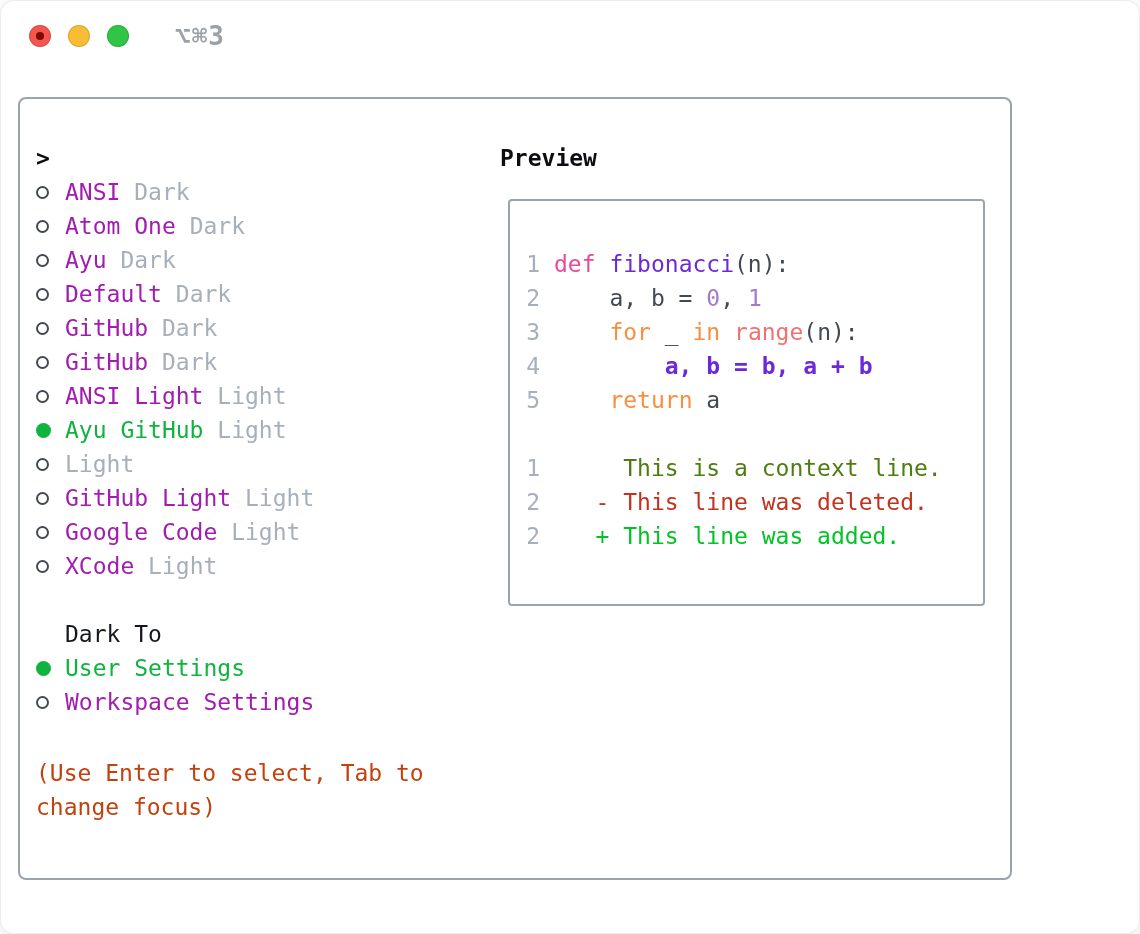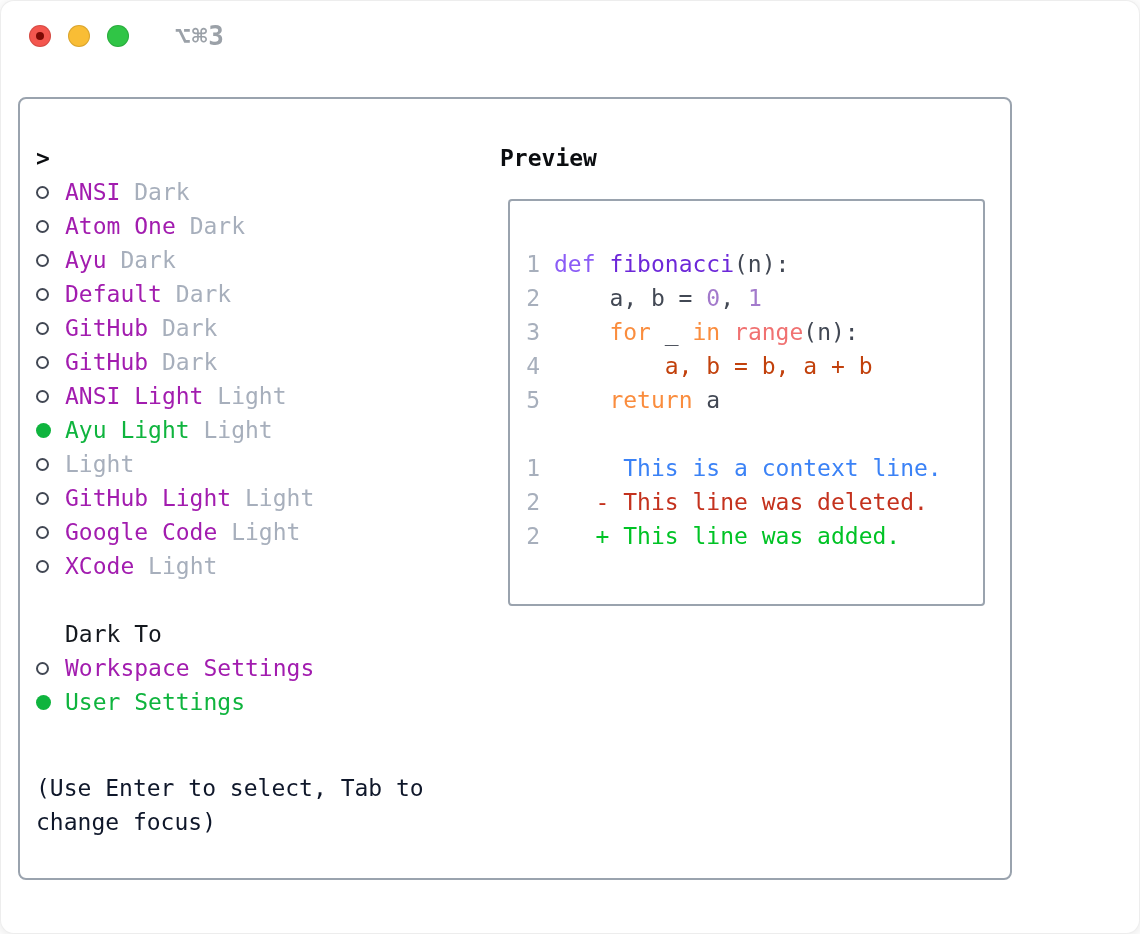--- a/index.html
+++ b/index.html
@@ -34,21 +34,21 @@
   .row { display:flex; align-items:center; height:34px; font-size:23px; }
   .marker { width:29px; flex:none; display:flex; align-items:center; }
   .prompt { font-weight:bold; color:#0B0D10; }
   .hdr { font-weight:bold; color:#0B0D10; }
   .subhdr { color:#14181E; }
   .radio-off { width:13px; height:13px; border:2px solid #424854; border-radius:50%; }
   .radio-on { width:15px; height:15px; border-radius:50%; }
   .item-name { color:#a21caf; white-space:pre; }
   .item-variant { color:#A7AFBC; white-space:pre; }
   .blank-row { height:34px; }
-  .hint { width:436px; font-size:23px; line-height:34px; color:#0f172a; margin-top:52px; white-space:normal; }
+  .hint { width:436px; font-size:23px; line-height:34px; color:#c2410c; margin-top:37px; white-space:normal; }
   
   .preview-box {
     margin-left:18px; margin-top:24px; width:477px; height:407px;
     border:2px solid #9AA3AE; border-radius:4px; background:#ffffff;
     padding:46px 0 0 16px; overflow:hidden;
   }
   .code-line { height:34px; font-size:23px; white-space:pre; display:flex; align-items:center; }
   .line-num { display:inline-block; width:14px; margin-right:14px; text-align:right; white-space:pre; }
   .tok { white-space:pre; }
 </style>
@@ -123,21 +123,21 @@
               <span class="marker">
                 <span class="radio-off"></span>
               </span>
               <span class="item-name">ANSI Light </span>
               <span class="item-variant">Light</span>
             </div>
             <div class="row">
               <span class="marker">
                 <span class="radio-on" style="background: rgb(15, 180, 62);"></span>
               </span>
-              <span class="item-name" style="color: rgb(15, 180, 62);">Ayu Light </span>
+              <span class="item-name" style="color: rgb(15, 180, 62);">Ayu GitHub </span>
               <span class="item-variant">Light</span>
             </div>
             <div class="row">
               <span class="marker">
                 <span class="radio-off"></span>
               </span>
               <span class="item-variant">Light</span>
             </div>
             <div class="row">
               <span class="marker">
@@ -165,48 +165,48 @@
         <div class="blank-row"></div>
 
         <div class="row">
           <span class="marker"></span>
           <span class="subhdr">Dark To</span>
         </div>
 
         <div id="apply-options">
             <div class="row">
               <span class="marker">
+                <span class="radio-on" style="background: rgb(15, 180, 62);"></span>
+              </span>
+              <span class="item-name" style="color: rgb(15, 180, 62);">User Settings</span>
+            </div>
+            <div class="row">
+              <span class="marker">
                 <span class="radio-off"></span>
               </span>
               <span class="item-name">Workspace Settings</span>
-            </div>
-            <div class="row">
-              <span class="marker">
-                <span class="radio-on" style="background: rgb(15, 180, 62);"></span>
-              </span>
-              <span class="item-name" style="color: rgb(15, 180, 62);">User Settings</span>
             </div>
           </div>
 
         <div class="hint">(Use Enter to select, Tab to change focus)</div>
       </div>
 
       <div class="right-col">
         <div class="row">
           <span class="hdr" style="margin-left:10px;">Preview</span>
         </div>
         <div class="preview-box">
           <div id="code-lines">
-              <div class="code-line"><span class="line-num" style="color: rgb(167, 175, 188);">1</span><span class="tok" style="color: #8b5cf6;">def </span><span class="tok" style="color: #6d28d9;">fibonacci</span><span class="tok" style="color: rgb(66, 72, 84);">(n):</span></div>
+              <div class="code-line"><span class="line-num" style="color: rgb(167, 175, 188);">1</span><span class="tok" style="color: #ec4899;">def </span><span class="tok" style="color: #6d28d9;">fibonacci</span><span class="tok" style="color: rgb(66, 72, 84);">(n):</span></div>
               <div class="code-line"><span class="line-num" style="color: rgb(167, 175, 188);">2</span><span class="tok" style="color: rgb(66, 72, 84);">    a, b = </span><span class="tok" style="color: rgb(163, 122, 204);">0</span><span class="tok" style="color: rgb(66, 72, 84);">, </span><span class="tok" style="color: rgb(163, 122, 204);">1</span></div>
               <div class="code-line"><span class="line-num" style="color: rgb(167, 175, 188);">3</span><span class="tok" style="color: rgb(66, 72, 84);">    </span><span class="tok" style="color: rgb(250, 141, 62);">for</span><span class="tok" style="color: rgb(66, 72, 84);"> _ </span><span class="tok" style="color: rgb(250, 141, 62);">in</span><span class="tok" style="color: rgb(66, 72, 84);"> </span><span class="tok" style="color: rgb(240, 113, 113);">range</span><span class="tok" style="color: rgb(66, 72, 84);">(n):</span></div>
-              <div class="code-line"><span class="line-num" style="color: rgb(167, 175, 188);">4</span><span class="tok" style="color: #c2410c;">        a, b = b, a + b</span></div>
+              <div class="code-line"><span class="line-num" style="color: rgb(167, 175, 188);">4</span><span class="tok" style="color: #6d28d9; font-weight: bold;">        a, b = b, a + b</span></div>
               <div class="code-line"><span class="line-num" style="color: rgb(167, 175, 188);">5</span><span class="tok" style="color: rgb(66, 72, 84);">    </span><span class="tok" style="color: rgb(250, 141, 62);">return</span><span class="tok" style="color: rgb(66, 72, 84);"> a</span></div>
               <div class="code-line"><span class="line-num" style="color: rgb(167, 175, 188);"></span></div>
-              <div class="code-line"><span class="line-num" style="color: rgb(167, 175, 188);">1</span><span class="tok" style="color: #3b82f6;">     This is a context line.</span></div>
+              <div class="code-line"><span class="line-num" style="color: rgb(167, 175, 188);">1</span><span class="tok" style="color: #4d7c0f;">     This is a context line.</span></div>
               <div class="code-line"><span class="line-num" style="color: rgb(167, 175, 188);">2</span><span class="tok" style="color: rgb(196, 50, 30);">   - This line was deleted.</span></div>
               <div class="code-line"><span class="line-num" style="color: rgb(167, 175, 188);">2</span><span class="tok" style="color: rgb(0, 195, 37);">   + This line was added.</span></div>
             </div>
         </div>
       </div>
 
     </div>
   </div>
 </div>
 

